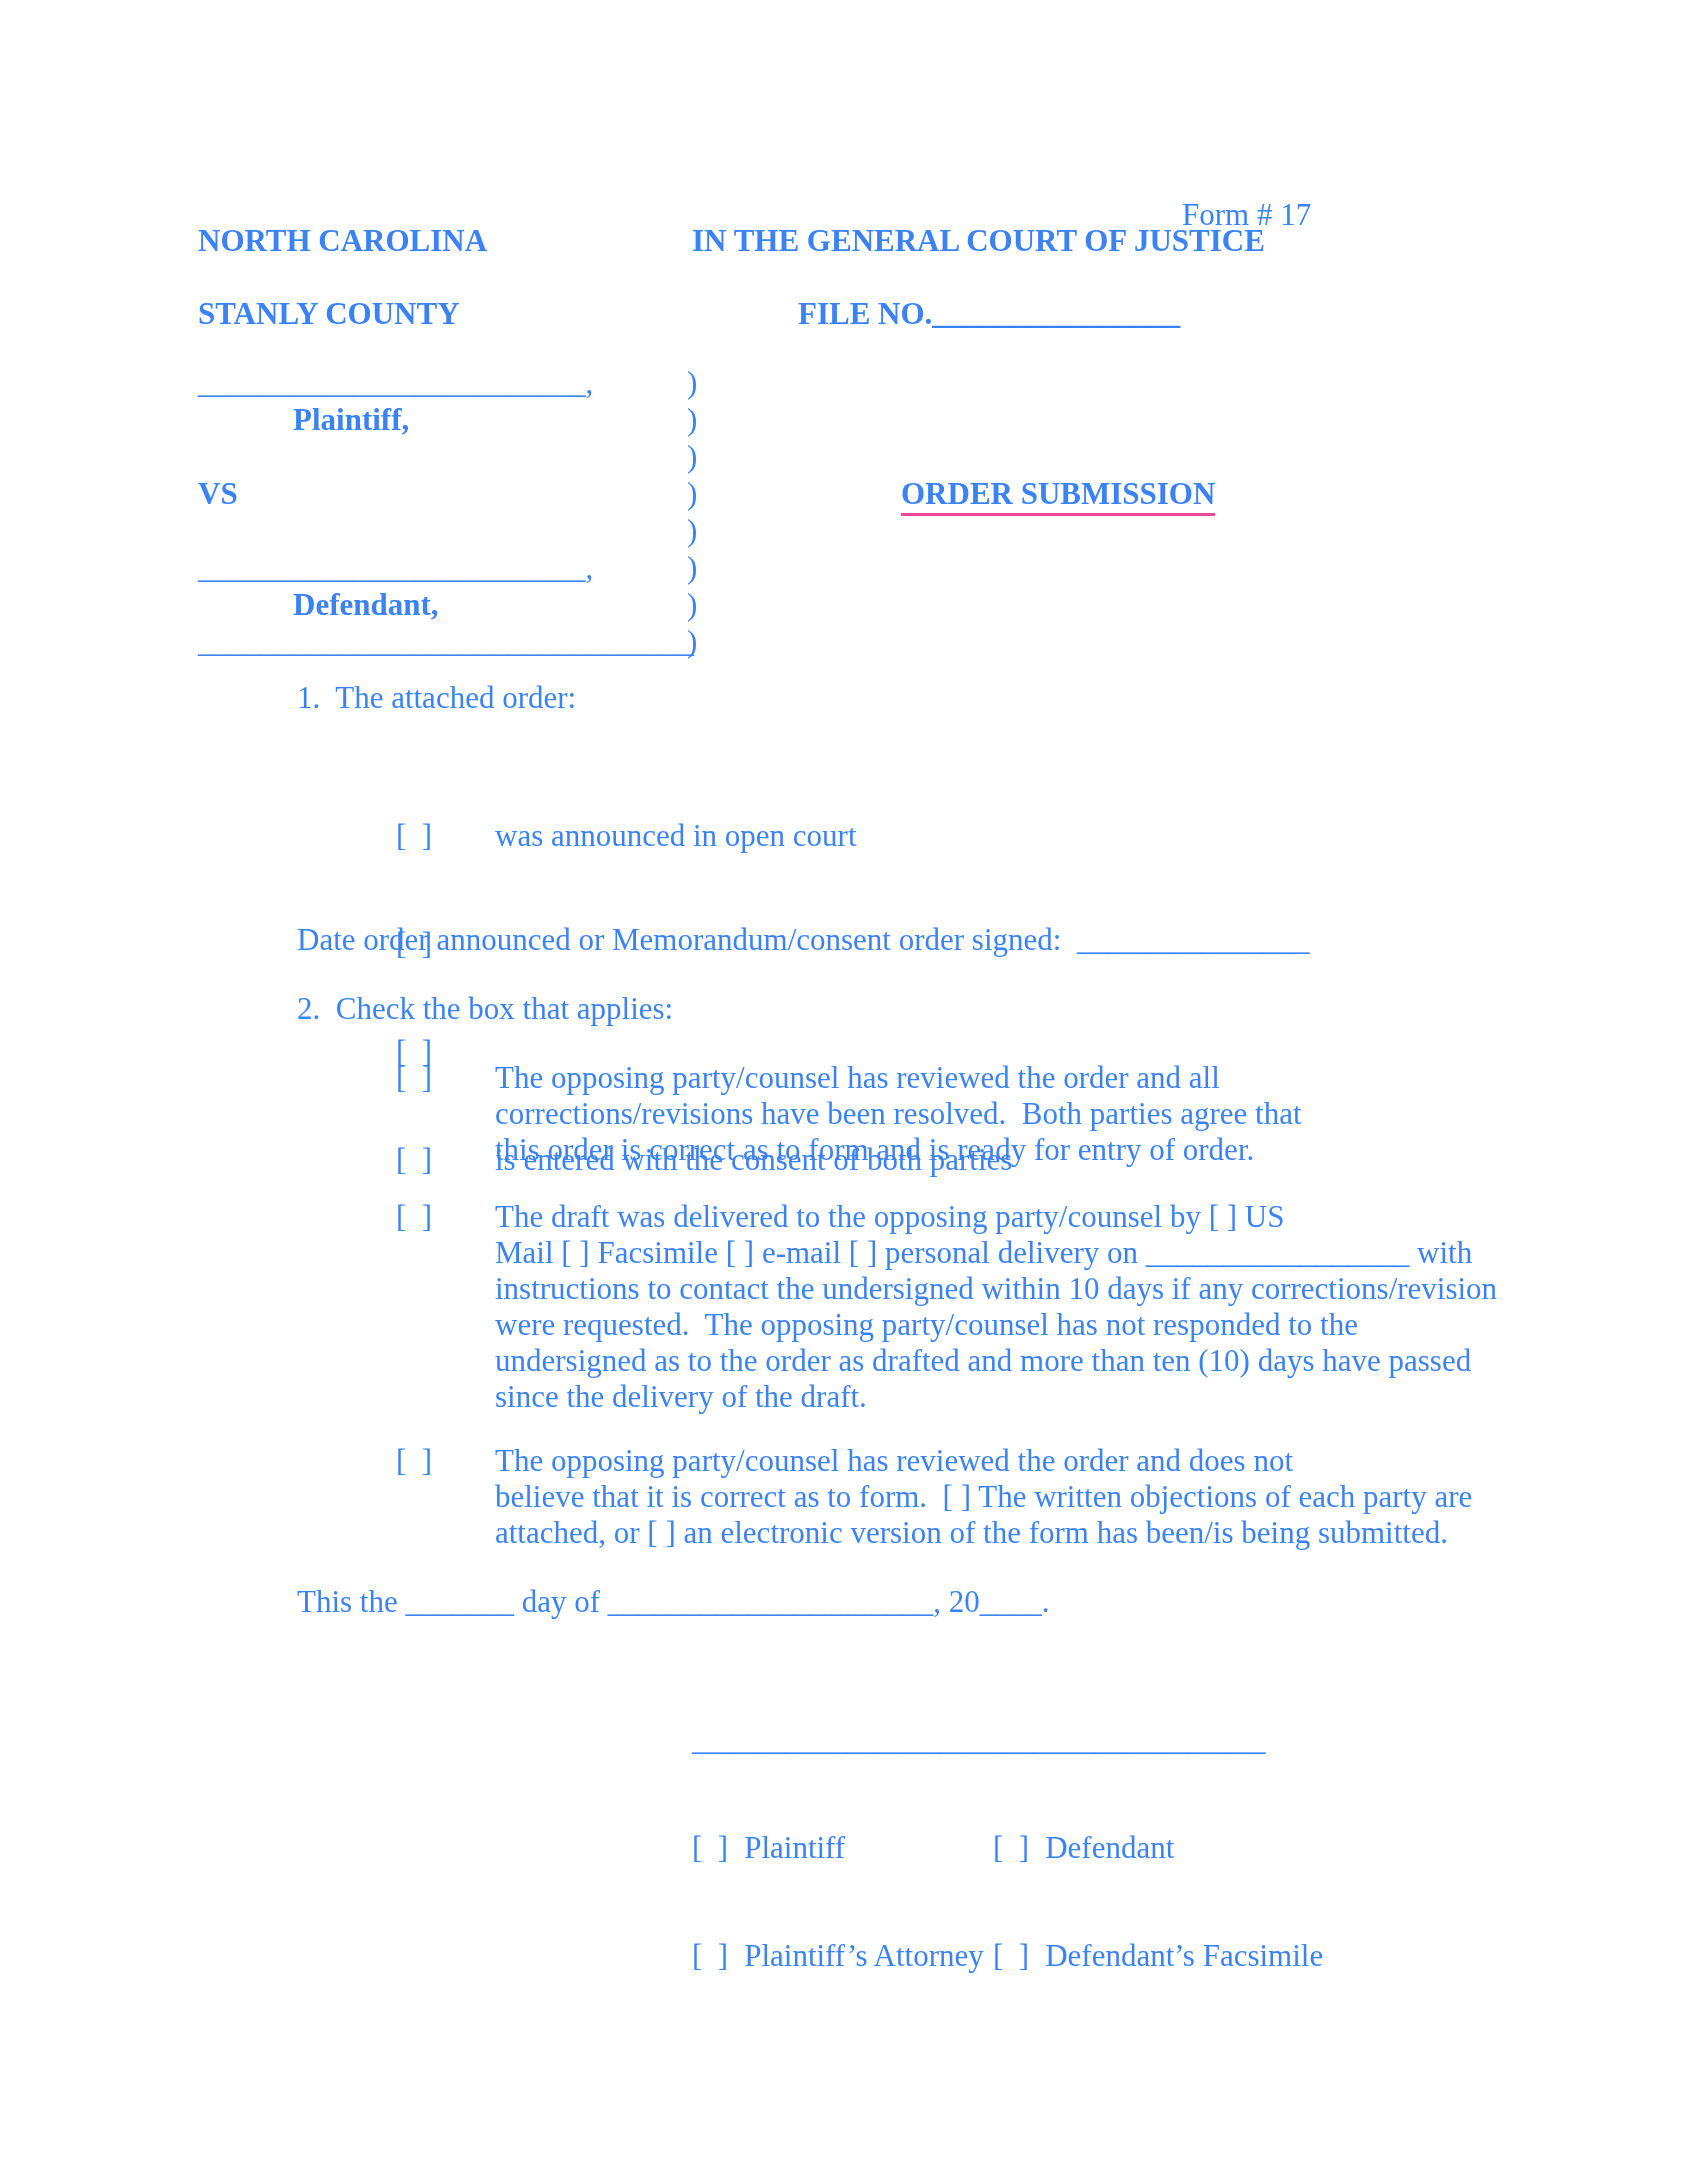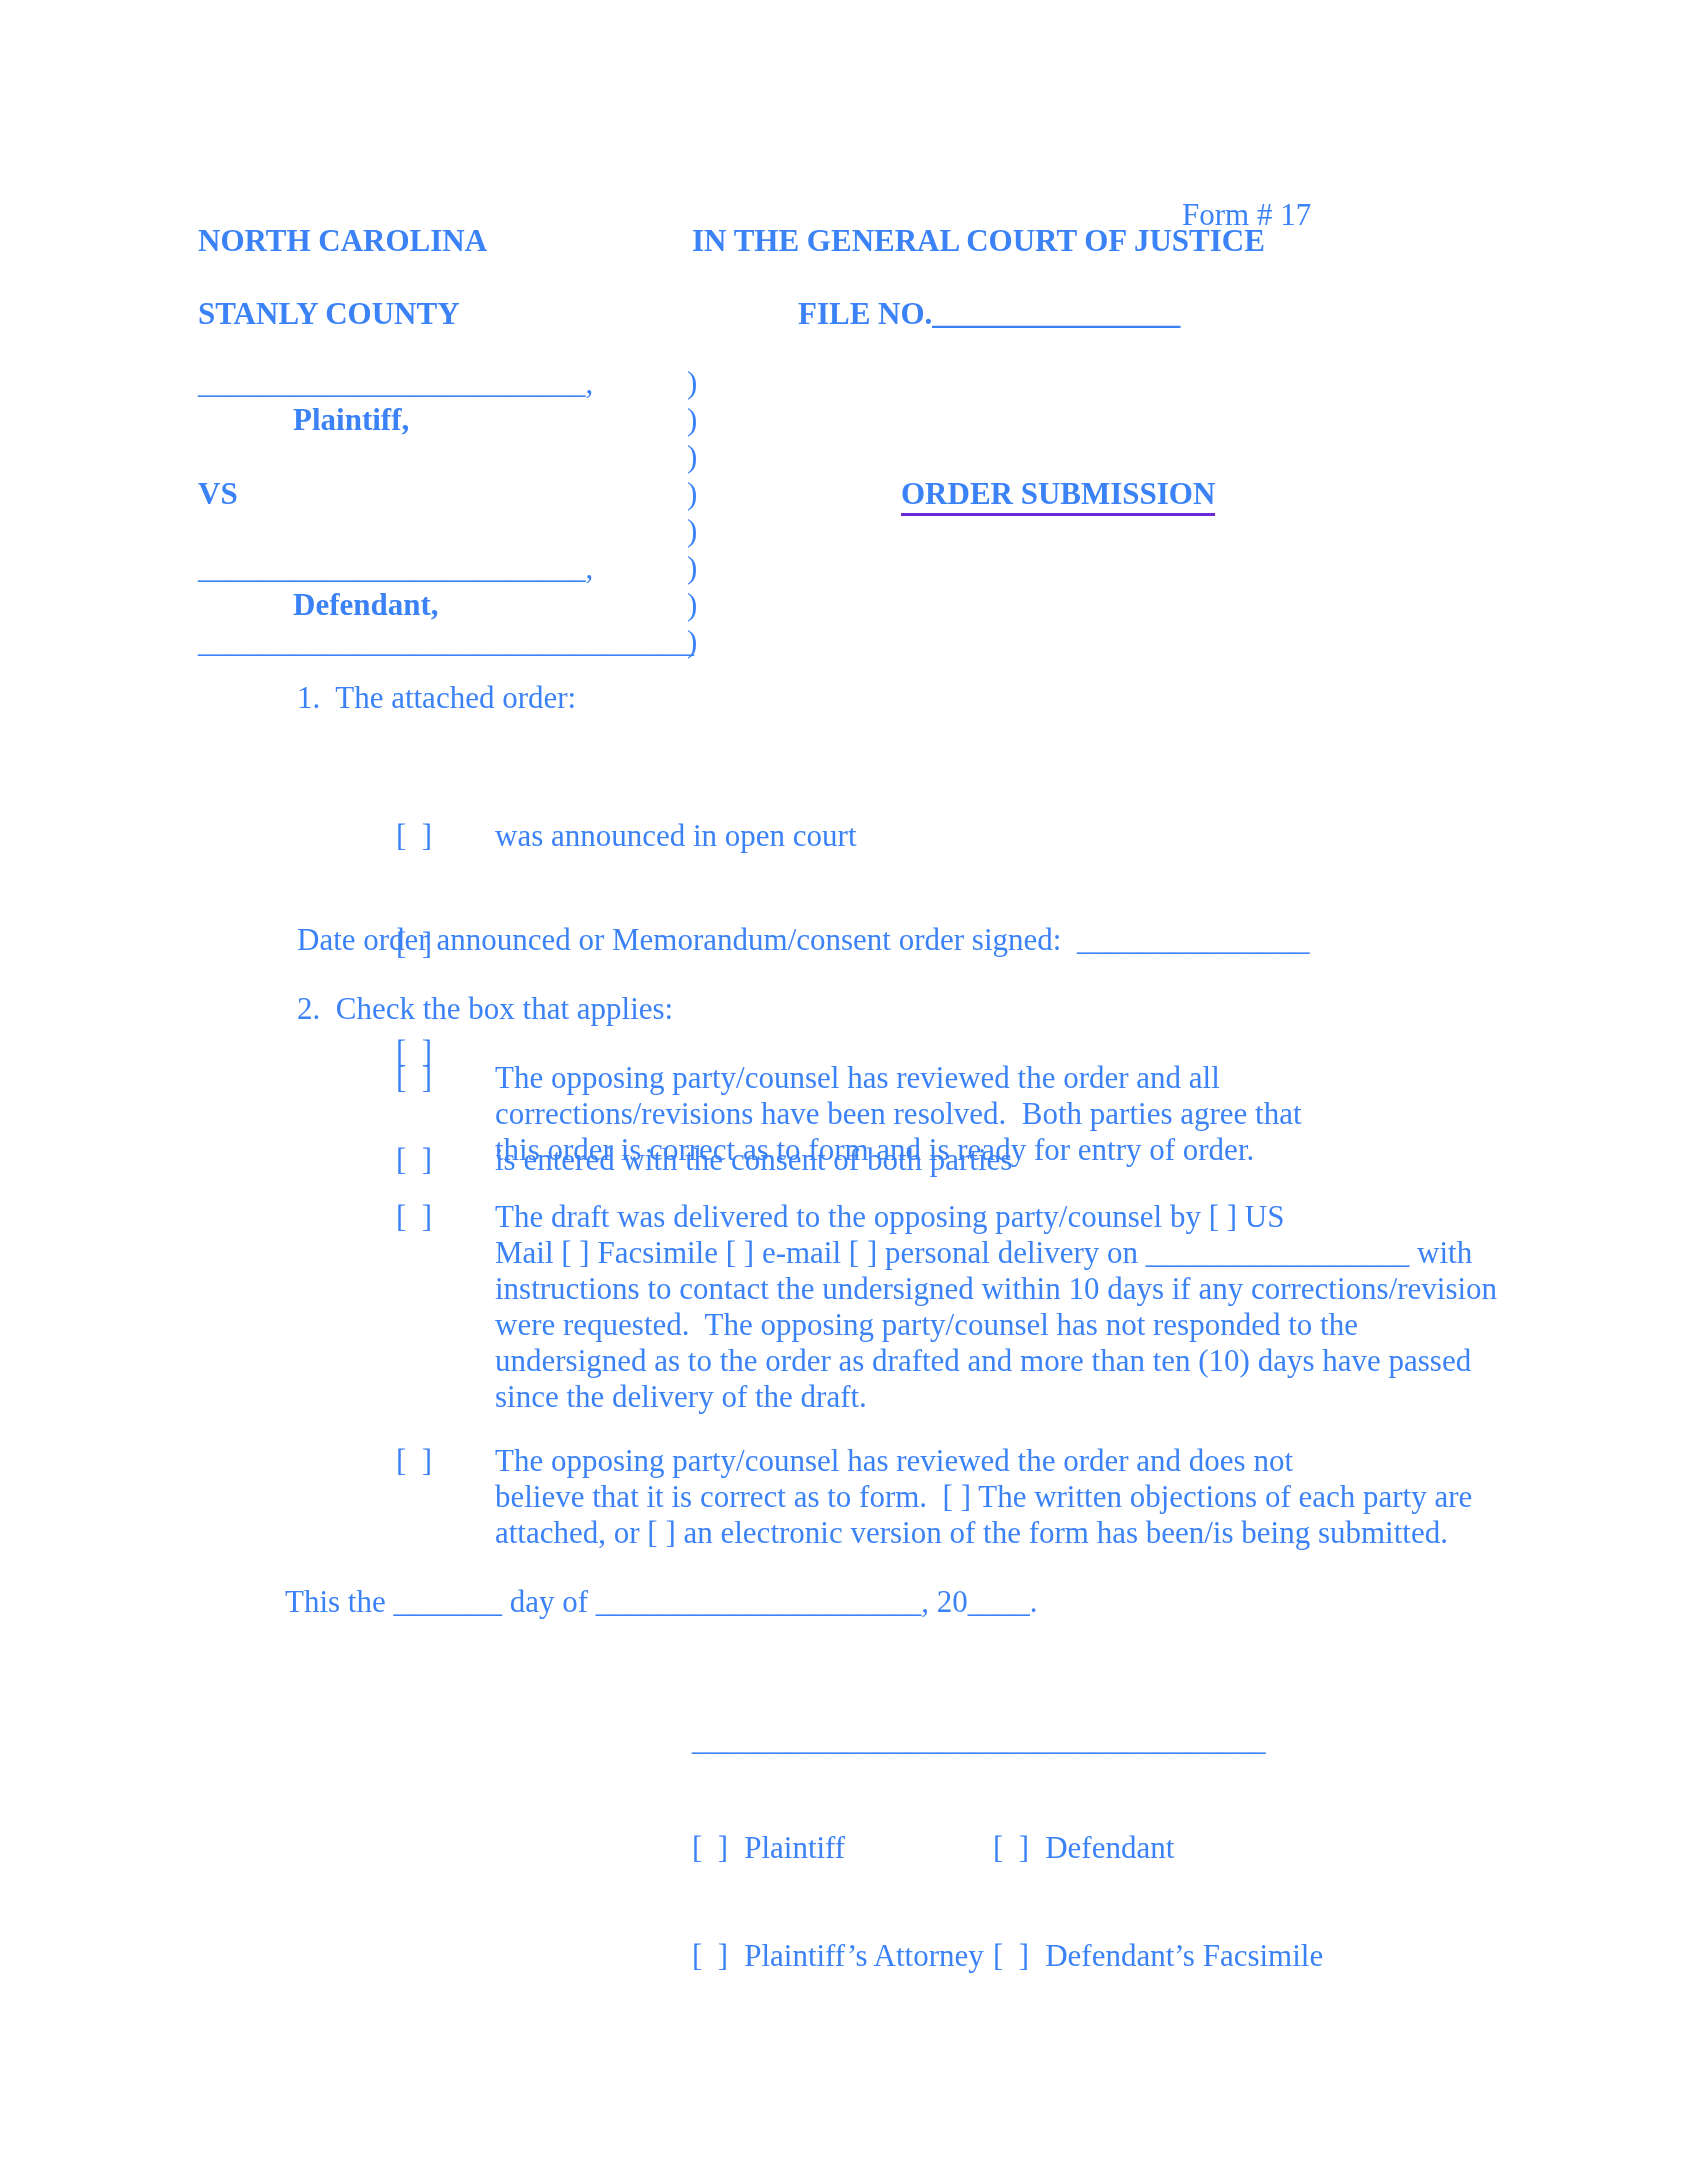--- a/index.html
+++ b/index.html
@@ -12,21 +12,21 @@
   }
   .abs { position:absolute; white-space:pre-wrap; }
   .b { font-weight:700; }
   .caption {
     position:absolute; left:198px; top:364px;
     display:grid; grid-template-columns:489px 214px auto;
     grid-auto-rows:37px; line-height:37px;
   }
   .cap-cell { white-space:pre; overflow:visible; }
   .indent { padding-left:95px; }
-  .title-underline { border-bottom:3px solid #6d28d9; padding-bottom:2px; }
+  .title-underline { border-bottom:3px solid #ec4899; padding-bottom:2px; }
   .row { display:flex; align-items:flex-start; }
   .cb { flex:0 0 99px; white-space:pre; }
   .txt { white-space:pre-wrap; width:1010px; }
   .sig-grid { display:grid; grid-template-columns:301px auto; }
   .sig-cell { display:flex; white-space:pre; }
   .sig-label { margin-left:16px; }
 </style>
 </head>
 <body>
 
@@ -99,21 +99,21 @@
 since the delivery of the draft.</div>
   </div>
 
   <div class="abs row" style="left:396px; top:1443px;">
     <span class="cb">[  ]</span>
     <div class="txt">The opposing party/counsel has reviewed the order and does not
 believe that it is correct as to form.  [ ] The written objections of each party are
 attached, or [ ] an electronic version of the form has been/is being submitted.</div>
   </div>
 
-  <div class="abs" style="left:285px; top:1584px;">This the _______ day of _____________________, 20____.</div>
+  <div class="abs" style="left:297px; top:1584px;">This the _______ day of _____________________, 20____.</div>
 
   <div class="abs" style="left:692px; top:1650px;">
     <div>_____________________________________</div>
     <div class="sig-grid">
       <div class="sig-cell">
         <span>[  ]</span>
         <span class="sig-label">Plaintiff</span>
       </div>
       <div class="sig-cell">
         <span>[  ]</span>

